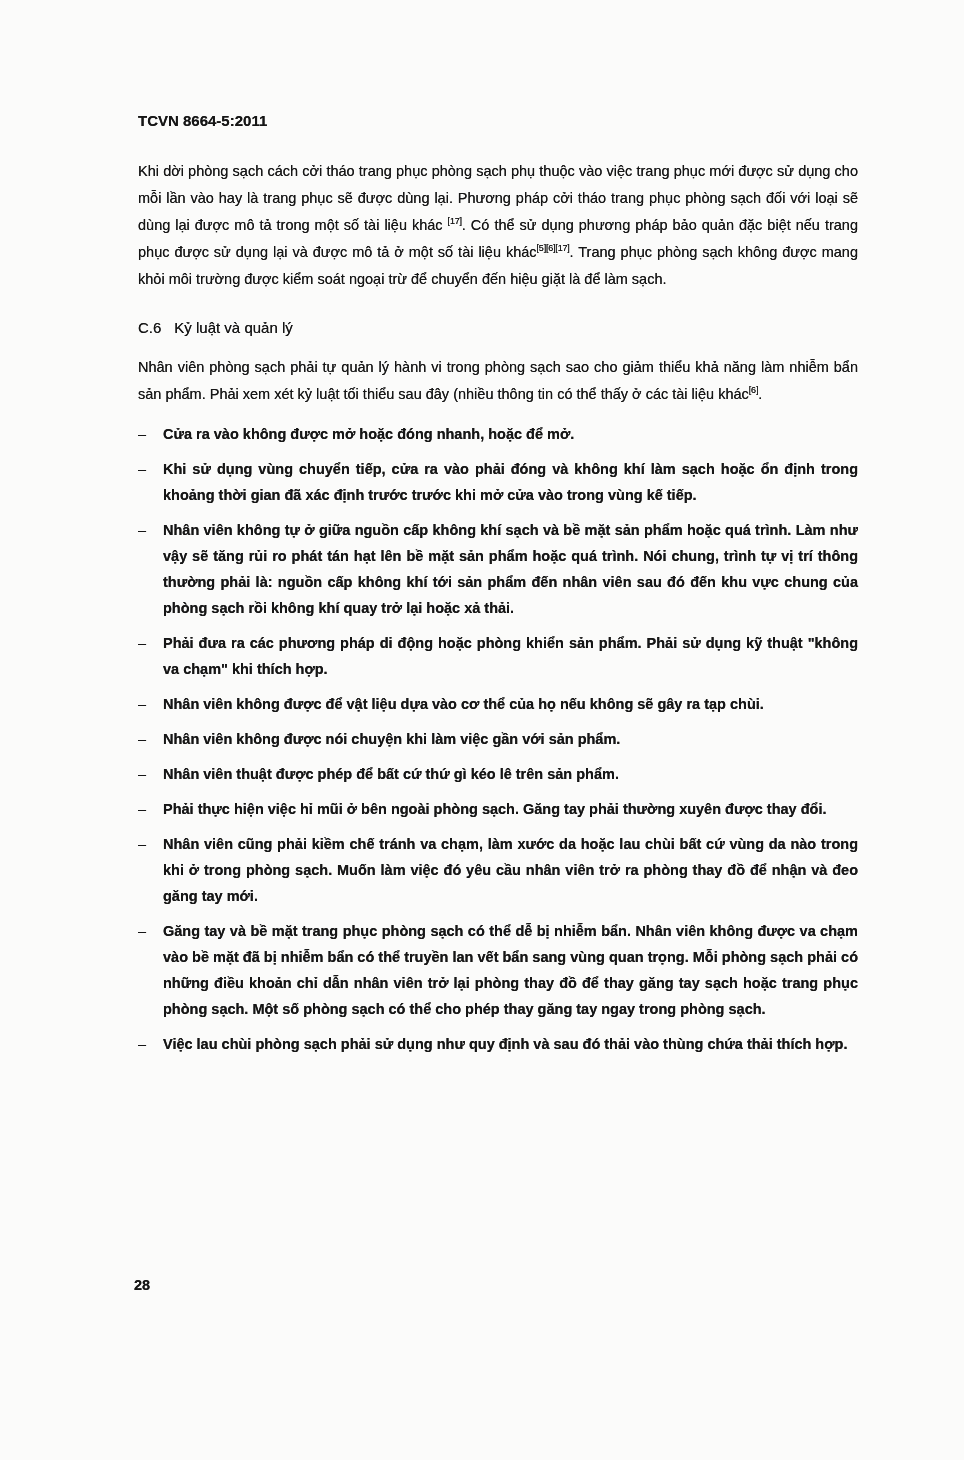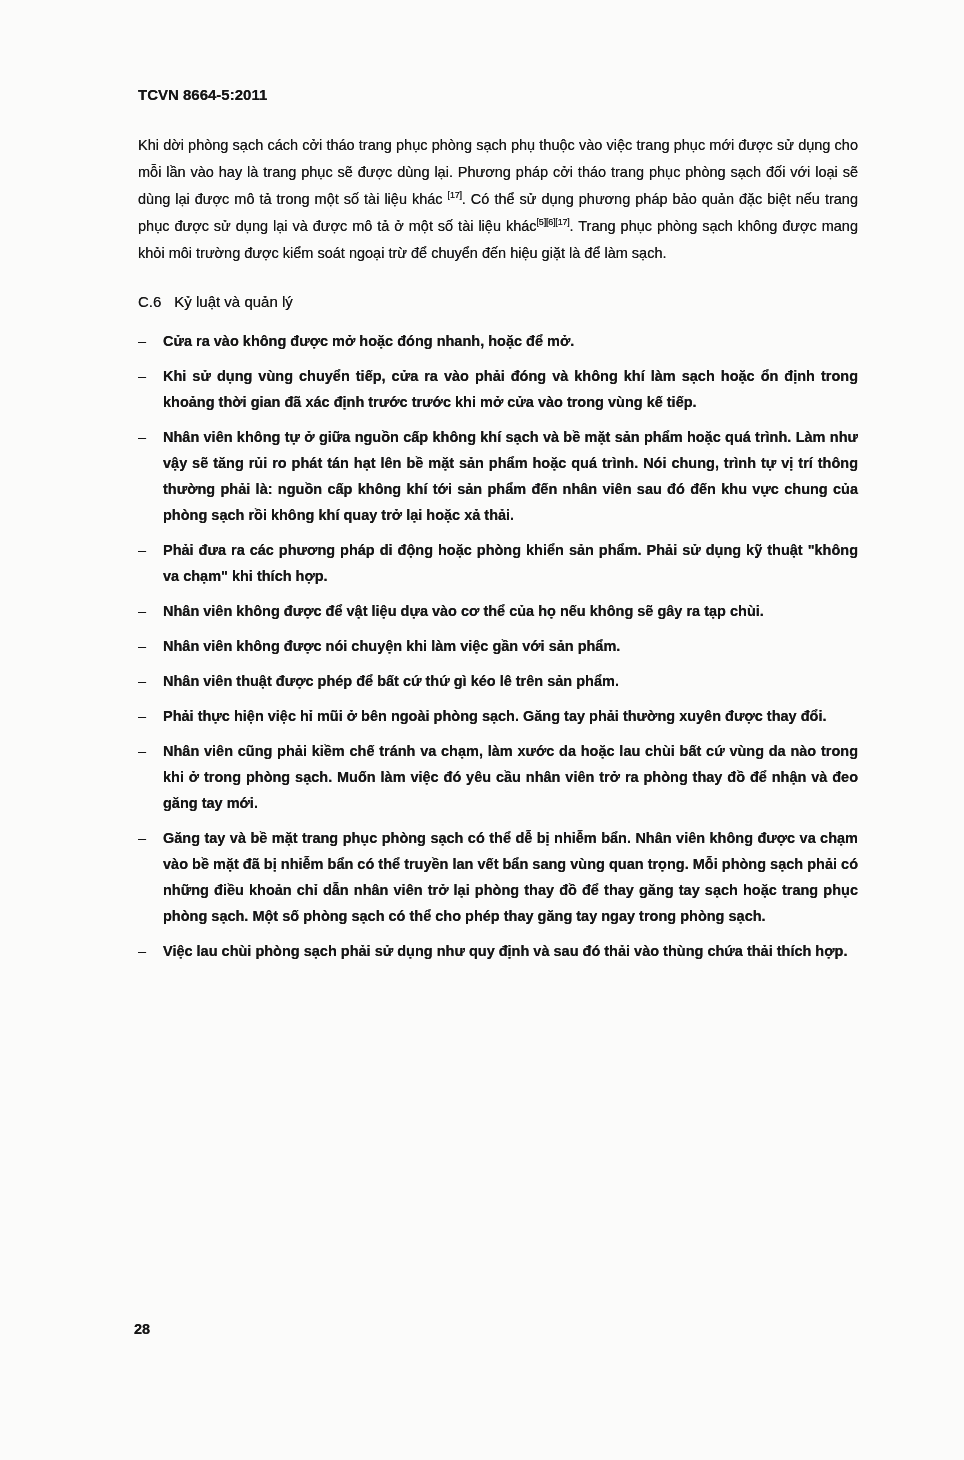--- a/index.html
+++ b/index.html
@@ -7,21 +7,21 @@
     width: 964px; height: 1460px;
     background: #fbfbfa;
     font-family: "Liberation Sans", sans-serif;
     color: #161616;
     position: relative;
     overflow: hidden;
     text-shadow: 0 0 0.35px #3a3a3a; 
   }
   .page {
     position: absolute; inset: 0;
-    padding: 86px 106px 0 138px;
+    padding: 112px 106px 0 138px;
     box-sizing: border-box;
   }
   .doc-header {
     font-size: 15px; font-weight: bold; line-height: 18px;
     margin: 0 0 28px 0;
   }
   .note {
     font-size: 13px; line-height: 26px;
     text-align: justify;
     margin: 0 0 14px 0;
@@ -60,40 +60,43 @@
     width: 13px; margin-right: 12px;
     text-align: left;
   }
   li.bullet .text {
     flex: 1 1 auto;
     text-align: justify;
     font-weight: bold;
   }
   .page-number {
     position: absolute;
-    left: 134px; top: 1320px;
+    left: 134px; top: 1276px;
     font-size: 14.5px; font-weight: bold; line-height: 18px;
   }
 </style>
 </head>
 <body>
 
 <div class="page">
 
   <div class="doc-header">TCVN 8664-5:2011</div>
 
 
   <p class="para">
     <span>Khi dời phòng sạch cách cởi tháo trang phục phòng sạch phụ thuộc vào việc trang phục mới được sử dụng cho mỗi lần vào hay là trang phục sẽ được dùng lại. Phương pháp cởi tháo trang phục phòng sạch đối với loại sẽ dùng lại được mô tả trong một số tài liệu khác </span><sup class="ref">[17]</sup><span>. Có thể sử dụng phương pháp bảo quản đặc biệt nếu trang phục được sử dụng lại và được mô tả ở một số tài liệu khác</span><sup class="ref">[5][6][17]</sup><span>. Trang phục phòng sạch không được mang khỏi môi trường được kiểm soát ngoại trừ để chuyển đến hiệu giặt là để làm sạch.</span>
   </p>
 
   <div class="section-heading">
     <span class="heading-number">C.6</span><span class="heading-title">Kỷ luật và quản lý</span>
   </div>
 
+  <p class="intro">
+    <span>Nhân viên phòng sạch phải tự quản lý hành vi trong phòng sạch sao cho giảm thiểu khả năng làm nhiễm bẩn sản phẩm. Phải xem xét kỷ luật tối thiểu sau đây (nhiều thông tin có thể thấy ở các tài liệu khác</span><sup class="ref">[6]</sup><span>.</span>
+  </p>
 
   <ul class="bullets">
     <li class="bullet">
       <span class="dash">–</span>
       <span class="text">Cửa ra vào không được mở hoặc đóng nhanh, hoặc để mở.</span>
     </li>
     <li class="bullet">
       <span class="dash">–</span>
       <span class="text">Khi sử dụng vùng chuyển tiếp, cửa ra vào phải đóng và không khí làm sạch hoặc ổn định trong khoảng thời gian đã xác định trước trước khi mở cửa vào trong vùng kế tiếp.</span>
     </li>

